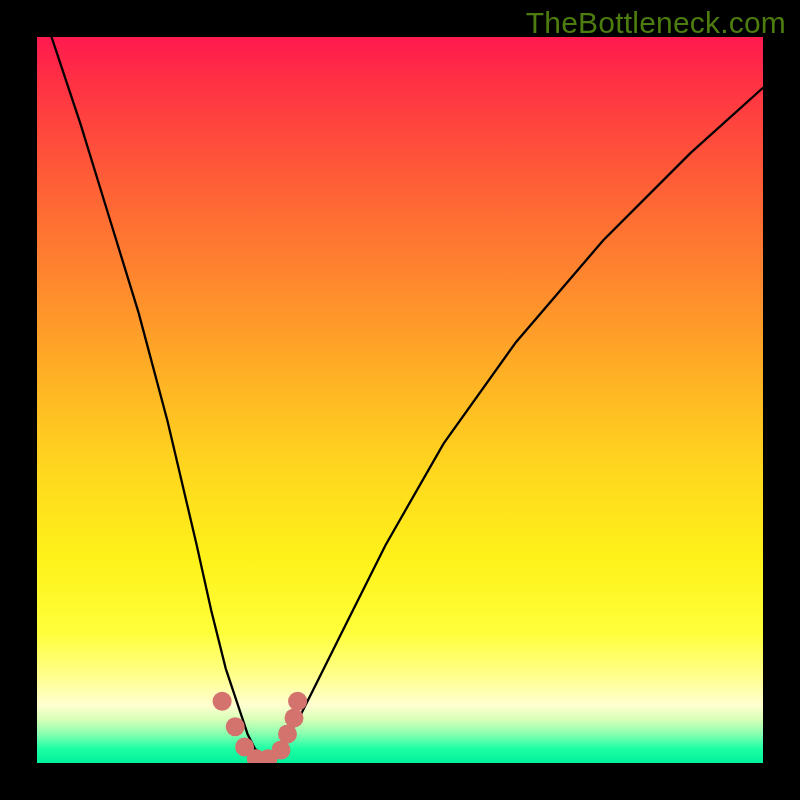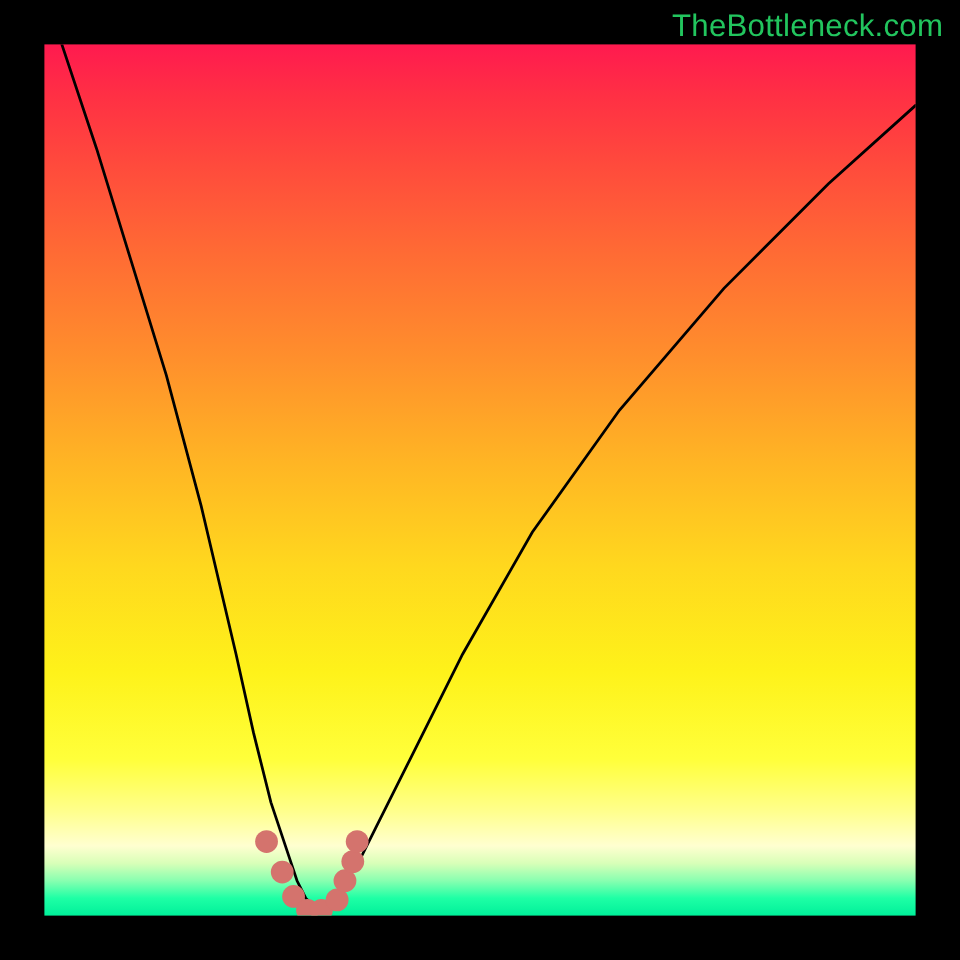--- a/index.html
+++ b/index.html
@@ -47,22 +47,22 @@
     position: absolute;
     left: 0;
     top: 0;
     width: 726px;
     height: 726px;
   }
   .watermark {
     position: absolute;
     top: 6px;
     right: 14px;
-    color: #22c55e;
-    font-size: 26px;
+    color: #4d7c0f;
+    font-size: 30px;
     letter-spacing: 0.2px;
     font-weight: 400;
   }
 </style>
 </head>
 <body>
 
 <div class="frame">
 
   <div class="plot-area">

